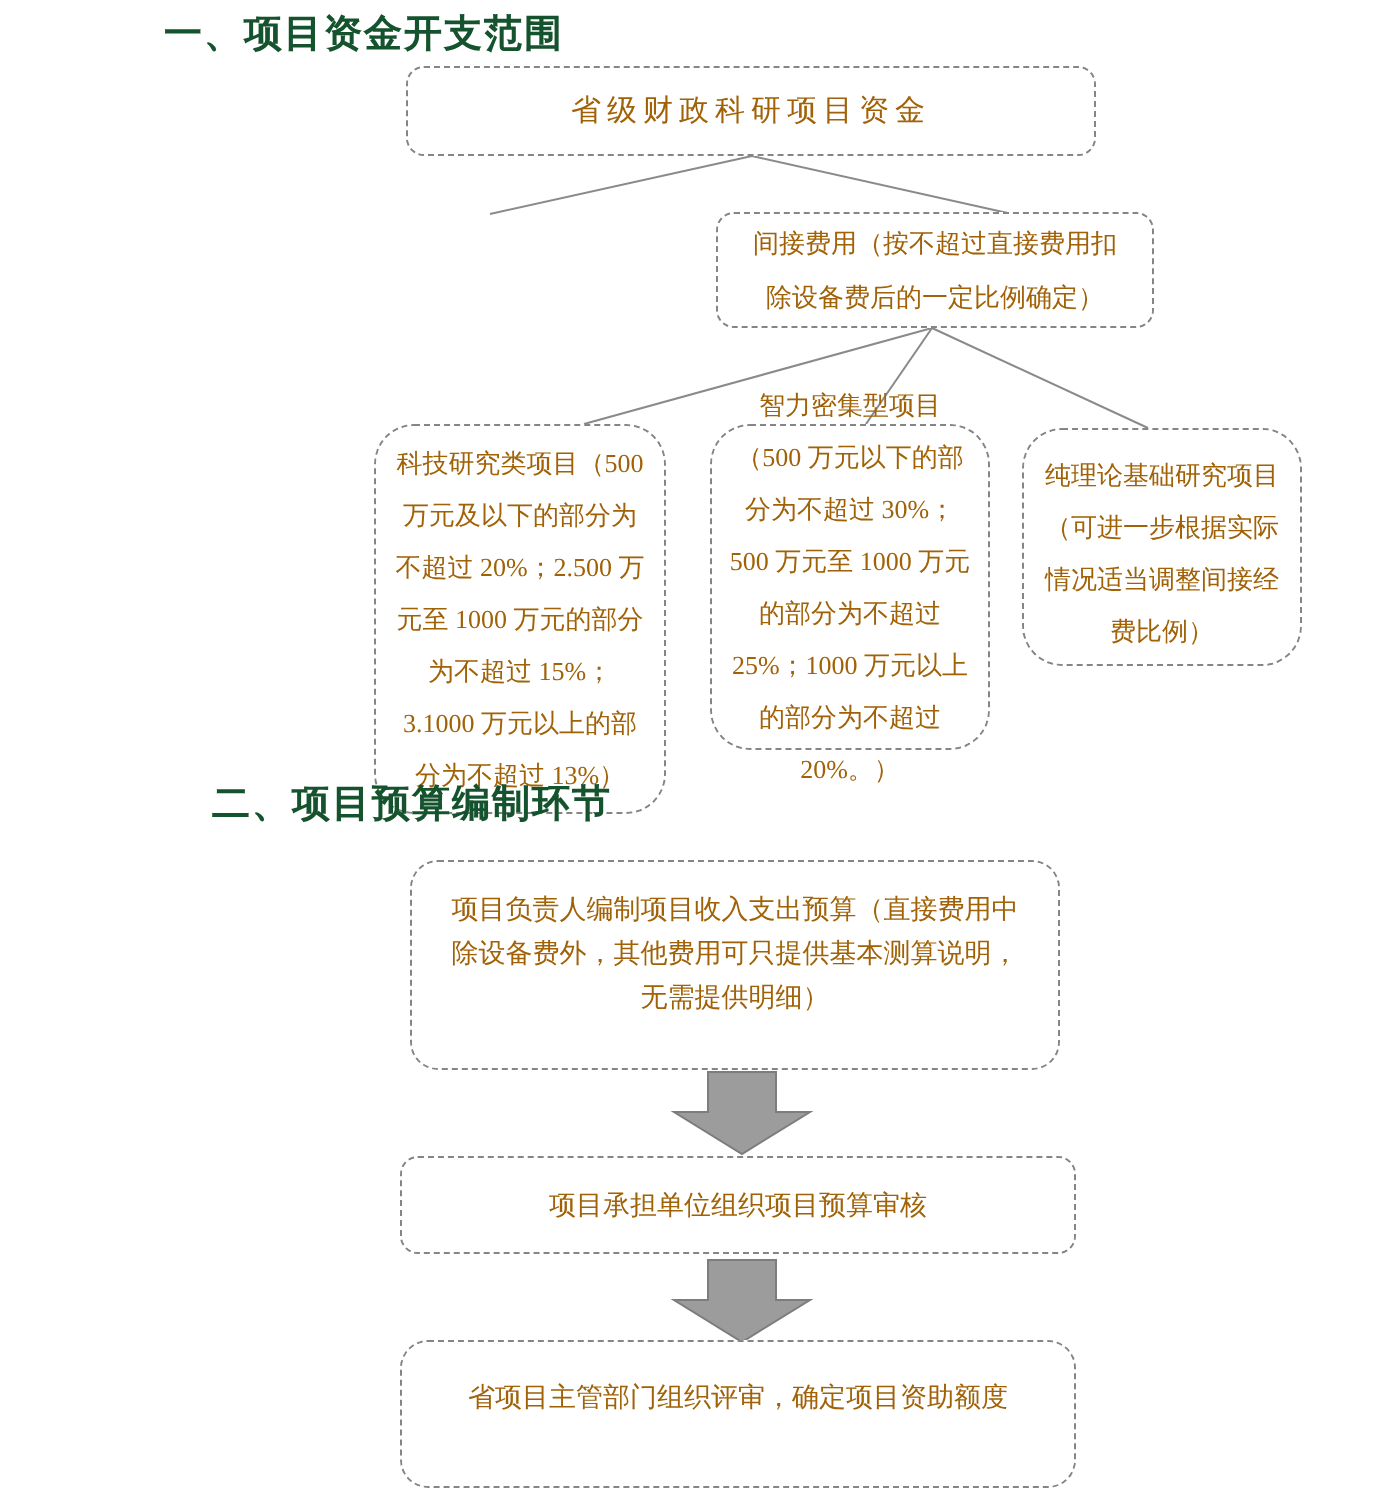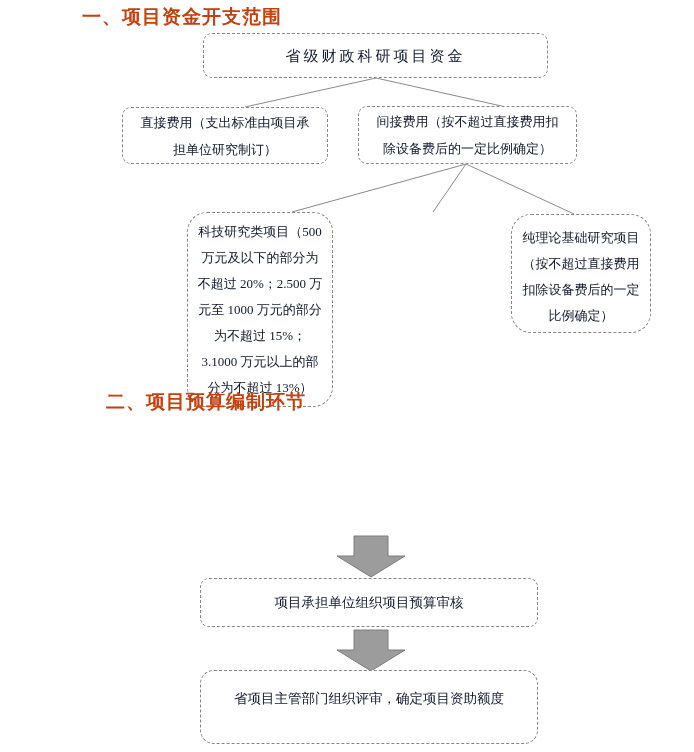--- a/index.html
+++ b/index.html
@@ -9,36 +9,36 @@
     background:#ffffff;
     font-family:"Liberation Serif", serif;
     color:#2e2e2e;
     overflow:hidden;
   }
   .heading{
     position:absolute;
     font-family:Liberation Mono, monospace;
     font-weight:bold;
     font-size:19px;
-    color:#c2410c;
+    color:#14532d;
     letter-spacing:1px;
     white-space:nowrap;
   }
   .box{
     position:absolute;
     box-sizing:border-box;
     border:1px dashed #858585;
     background:#ffffff;
     display:flex;
     align-items:center;
     justify-content:center;
     text-align:center;
     font-size:13px;
     line-height:26px;
-    color:#0f172a;
+    color:#a16207;
   }
   .box.top-align{align-items:flex-start;}
   svg.layer{position:absolute;left:0;top:0;pointer-events:none;}
   .r8{border-radius:9px;}
   .r14{border-radius:14px;}
   .r20{border-radius:20px;}
 </style>
 </head>
 <body>
 
@@ -59,39 +59,42 @@
       <polygon points="354,630 388,630 388,650 405,650 371,671 337,650 354,650"></polygon>
     </g>
   </svg>
 
   <div class="heading" style="left:82px;top:4px;">一、项目资金开支范围</div>
 
   <div class="box r8" style="left:203px;top:33px;width:345px;height:45px;font-size:15px;letter-spacing:3px;">
     <span>省级财政科研项目资金</span>
   </div>
 
-  <div class="box r8" style="left:122px;top:107px;width:206px;height:57px;line-height:27px;padding:0 14px;">
-    <span>直接费用（支出标准由项目承担单位研究制订）</span>
-  </div>
 
   <div class="box r8" style="left:358px;top:106px;width:219px;height:58px;line-height:27px;padding:16px 12px;">
     <span>间接费用（按不超过直接费用扣除设备费后的一定比例确定）</span>
   </div>
 
   <div class="box r20" style="left:187px;top:212px;width:146px;height:195px;padding:6px 9px;">
     <span>科技研究类项目（500 万元及以下的部分为不超过 20%；2.500 万元至 1000 万元的部分为不超过 15%；3.1000 万元以上的部分为不超过 13%）</span>
   </div>
 
+  <div class="box r20" style="left:355px;top:212px;width:140px;height:163px;padding:6px 8px;">
+    <span>智力密集型项目（500 万元以下的部分为不超过 30%；500 万元至 1000 万元的部分为不超过 25%；1000 万元以上的部分为不超过 20%。）</span>
+  </div>
 
   <div class="box r20 top-align" style="left:511px;top:214px;width:140px;height:119px;padding:10px 10px 0;">
-    <span>纯理论基础研究项目（按不超过直接费用扣除设备费后的一定比例确定）</span>
+    <span>纯理论基础研究项目（可进一步根据实际情况适当调整间接经费比例）</span>
   </div>
 
   <div class="heading" style="left:82px;top:389px;margin-left:24px;">二、项目预算编制环节</div>
 
+  <div class="box r14 top-align" style="left:205px;top:430px;width:325px;height:105px;line-height:22px;padding:13px 14px 0;font-size:13.5px;">
+    <span>项目负责人编制项目收入支出预算（直接费用中除设备费外，其他费用可只提供基本测算说明，无需提供明细）</span>
+  </div>
 
   <div class="box r14 top-align" style="left:200px;top:670px;width:338px;height:74px;padding:15px 14px 0;font-size:13.5px;">
     <span>省项目主管部门组织评审，确定项目资助额度</span>
   </div>
 
   <div class="box r8" style="left:200px;top:578px;width:338px;height:49px;font-size:13.5px;">
     <span>项目承担单位组织项目预算审核</span>
   </div>
 
 </div>

